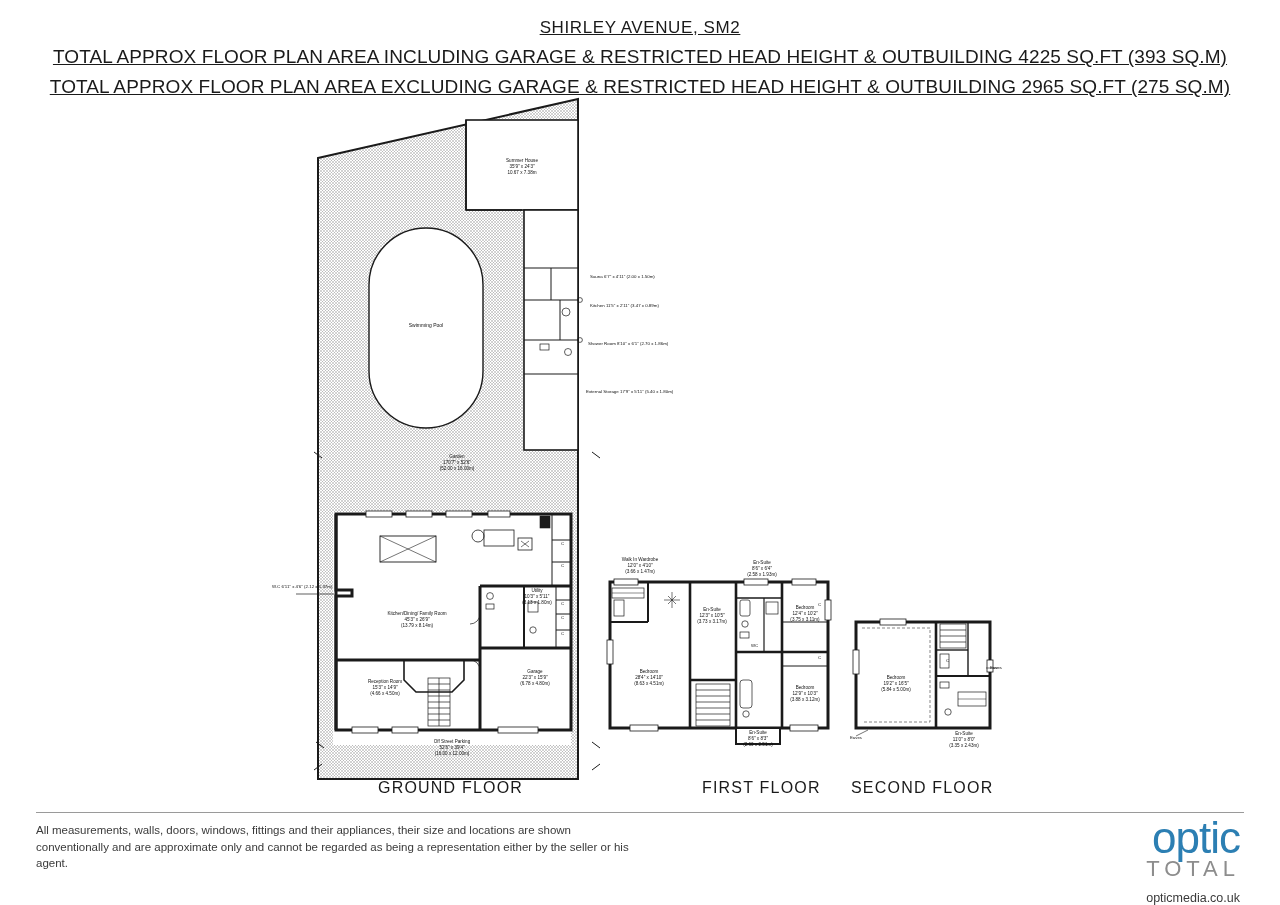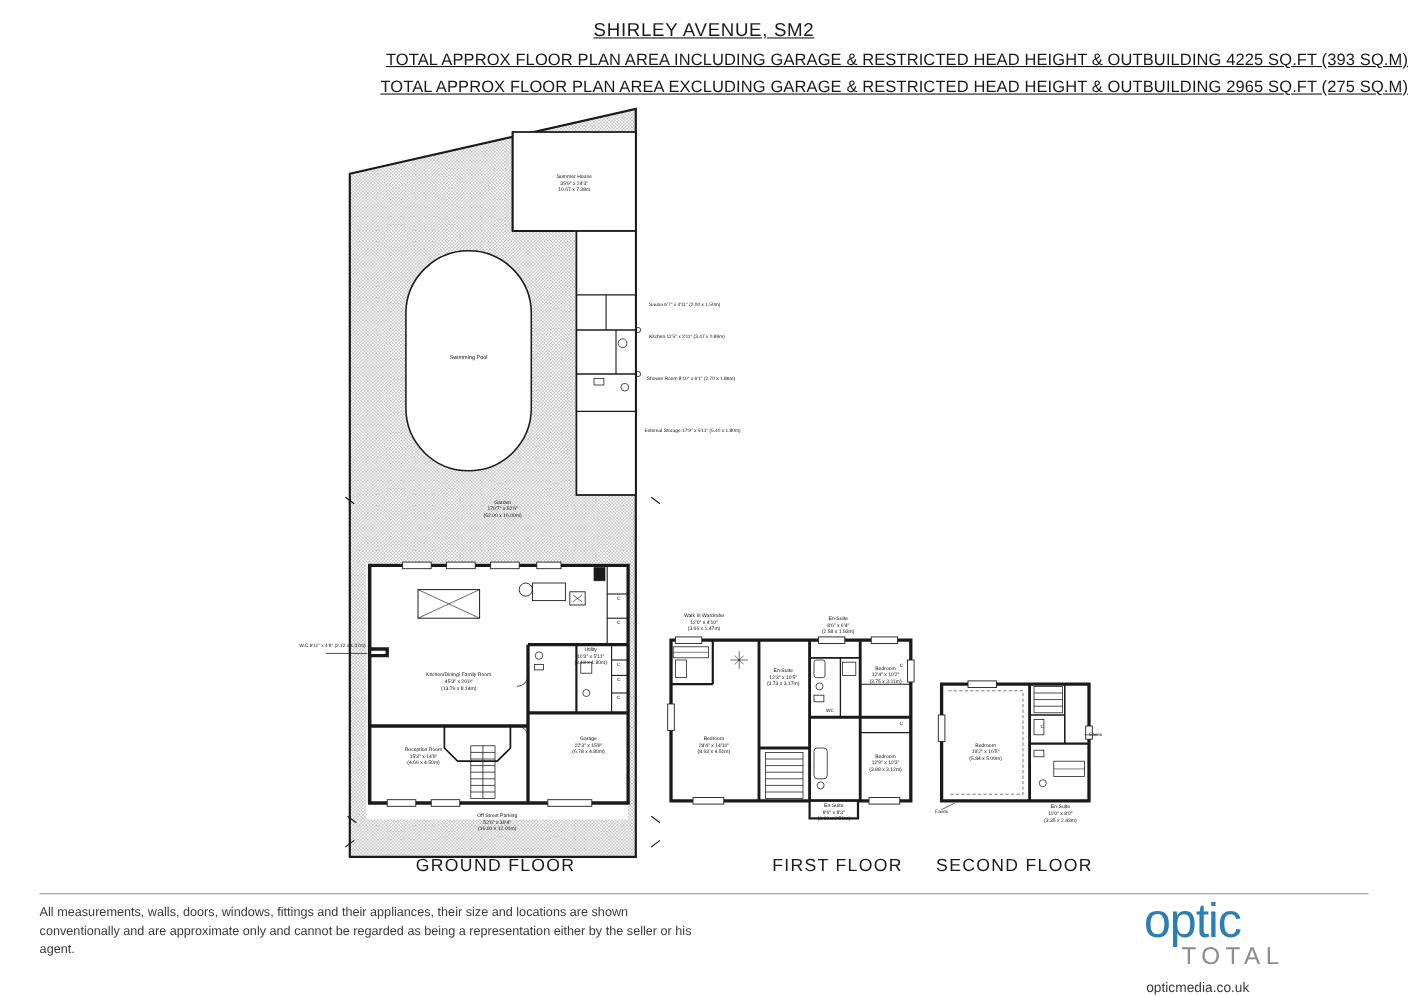--- a/index.html
+++ b/index.html
@@ -24,26 +24,25 @@
     text-align: center;
     text-decoration: underline;
   }
   #plan-title {
     font-size: 17px;
     letter-spacing: 0.6px;
     margin-top: 18px;
     color: #1a1a1a;
   }
   .area-line {
-    font-size: 15px;
+    font-size: 19px;
     letter-spacing: 0.1px;
     margin-top: 8px;
     color: #1a1a1a;
     white-space: nowrap;
-    text-align: right;
   }
 
   
   .floor-label {
     position: absolute;
     font-size: 16px;
     letter-spacing: 1.2px;
     color: #1a1a1a;
   }
 
@@ -60,21 +59,21 @@
     left: 36px; top: 822px;
     width: 600px;
     font-size: 11.5px;
     line-height: 1.45;
     color: #3a3a3a;
   }
   #logo-block {
     position: absolute;
     right: 40px; top: 818px;
     width: 200px;
-    text-align: left;
+    text-align: right;
   }
   #logo-optic {
     font-size: 44px;
     line-height: 40px;
     color: #2c7fb3;
     letter-spacing: -1px;
   }
   #logo-media {
     font-size: 22px;
     color: #8d8d8d;

